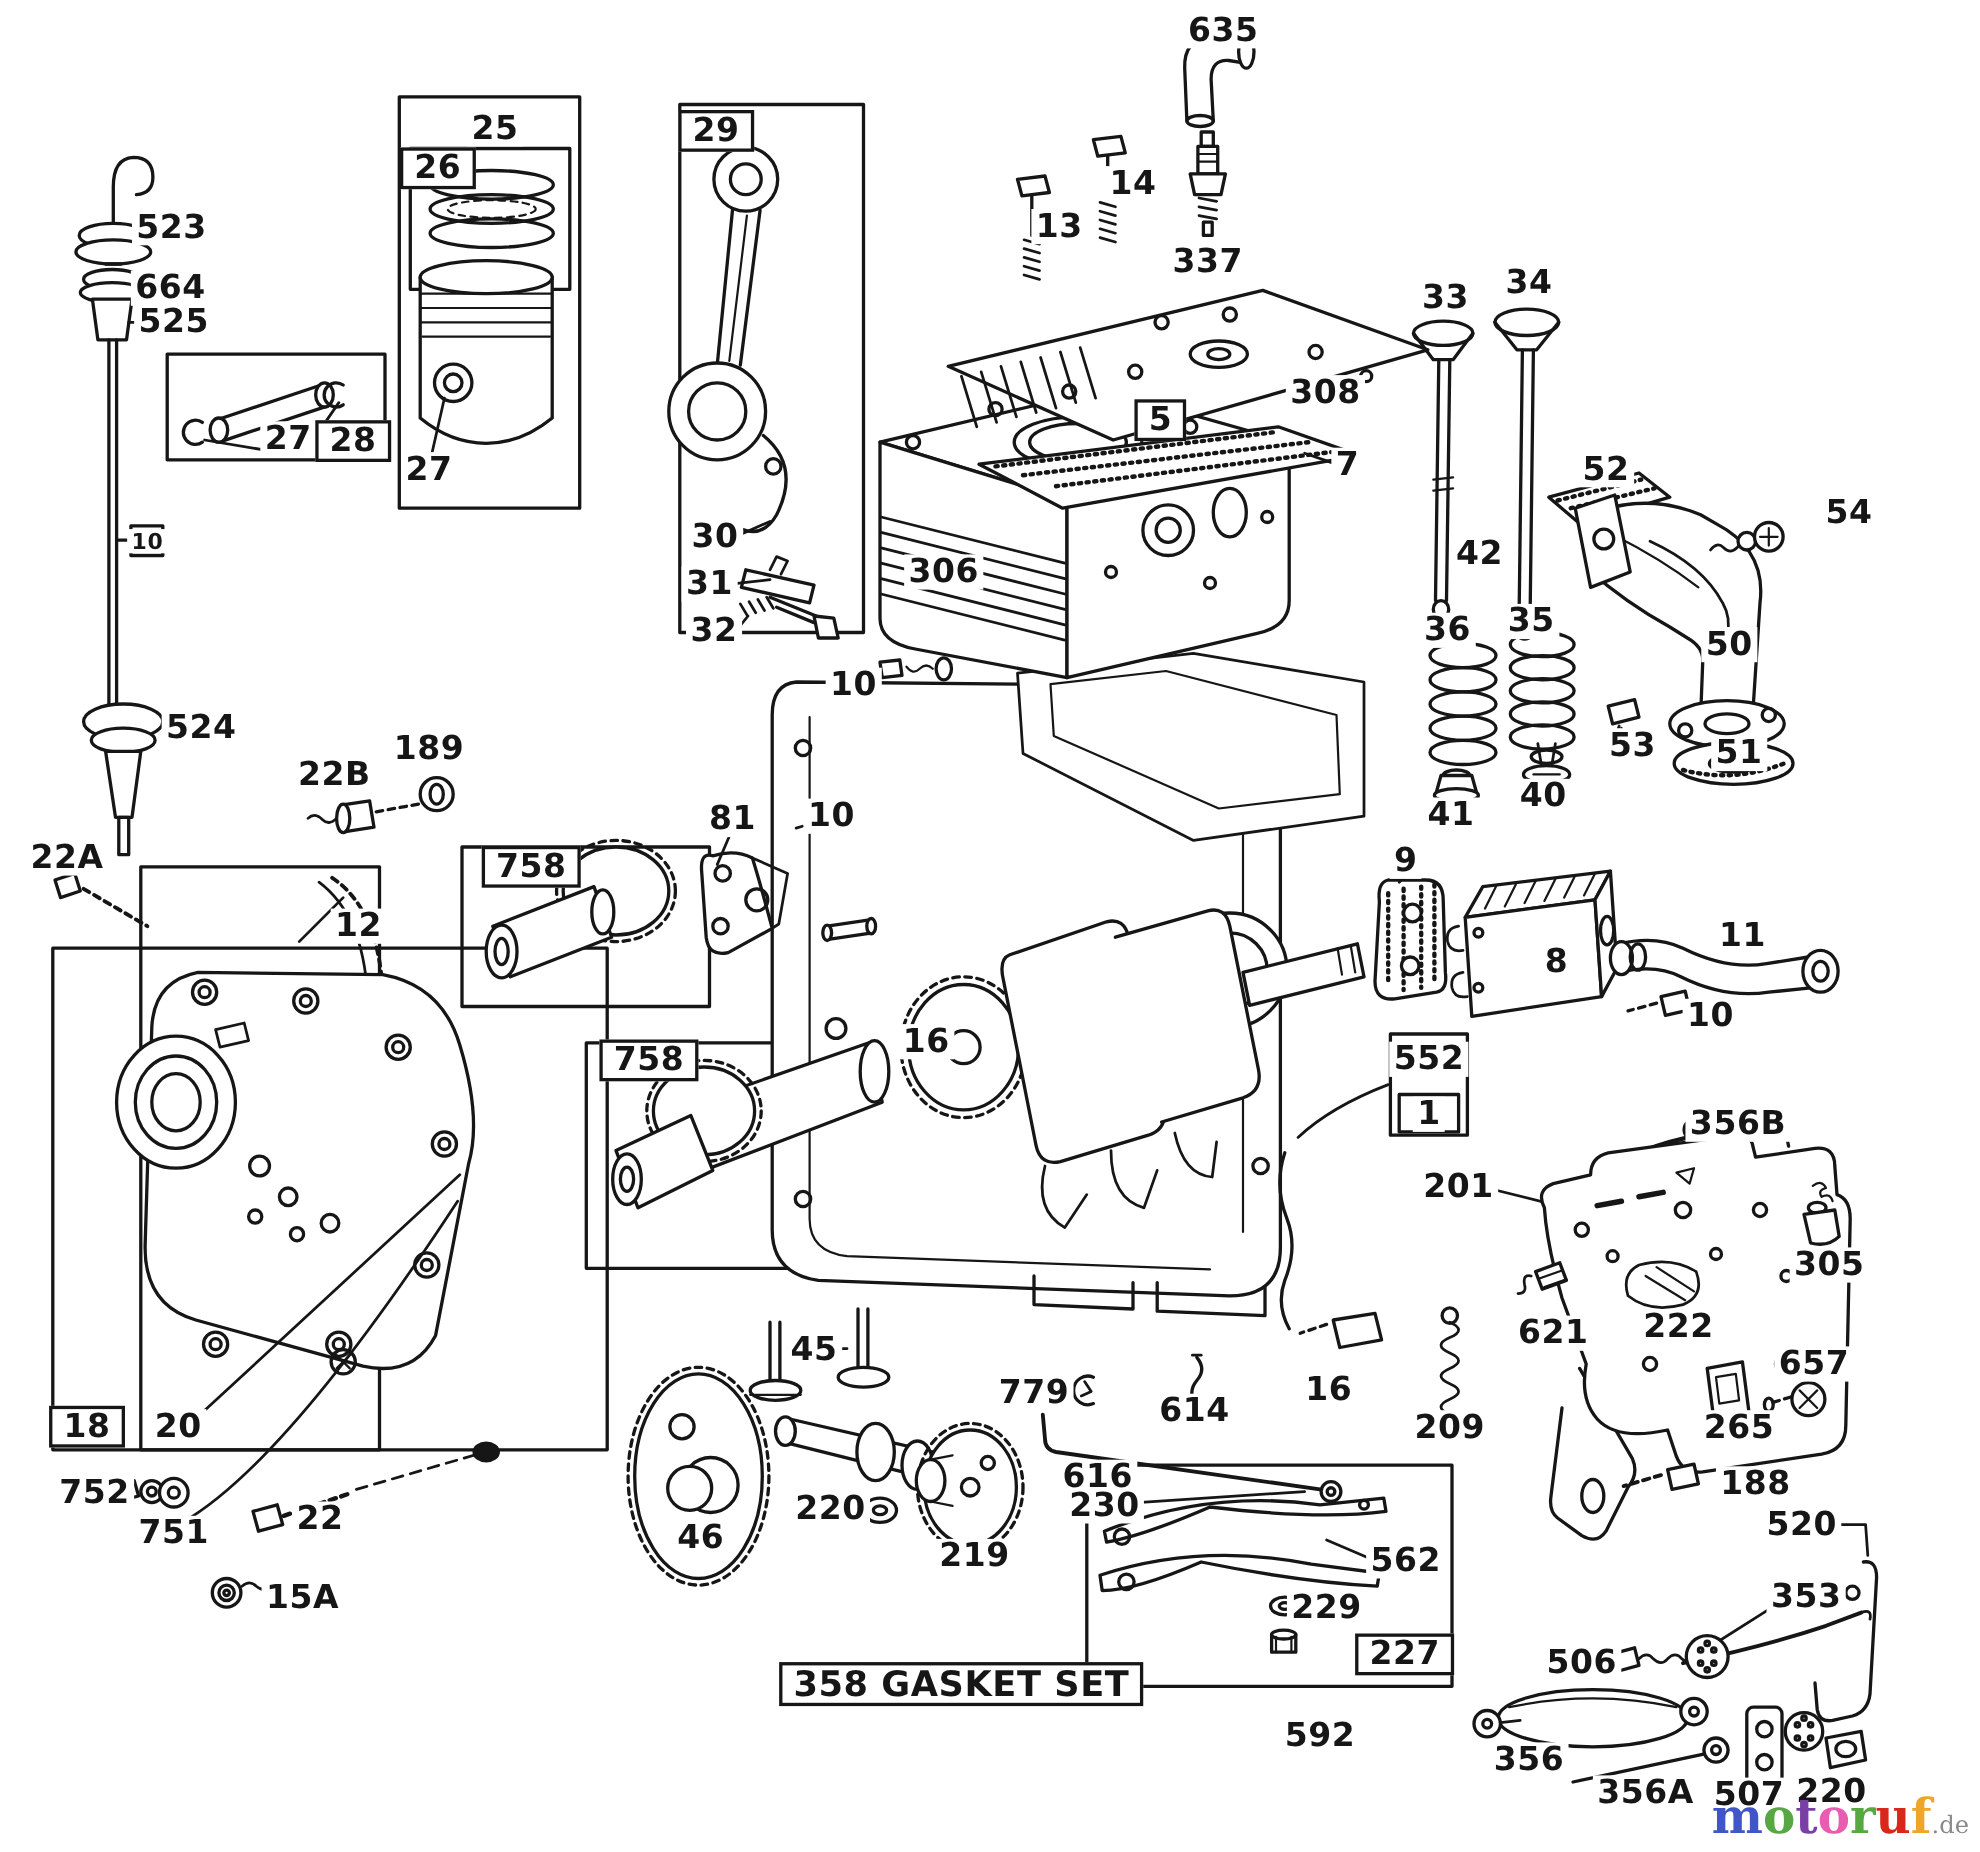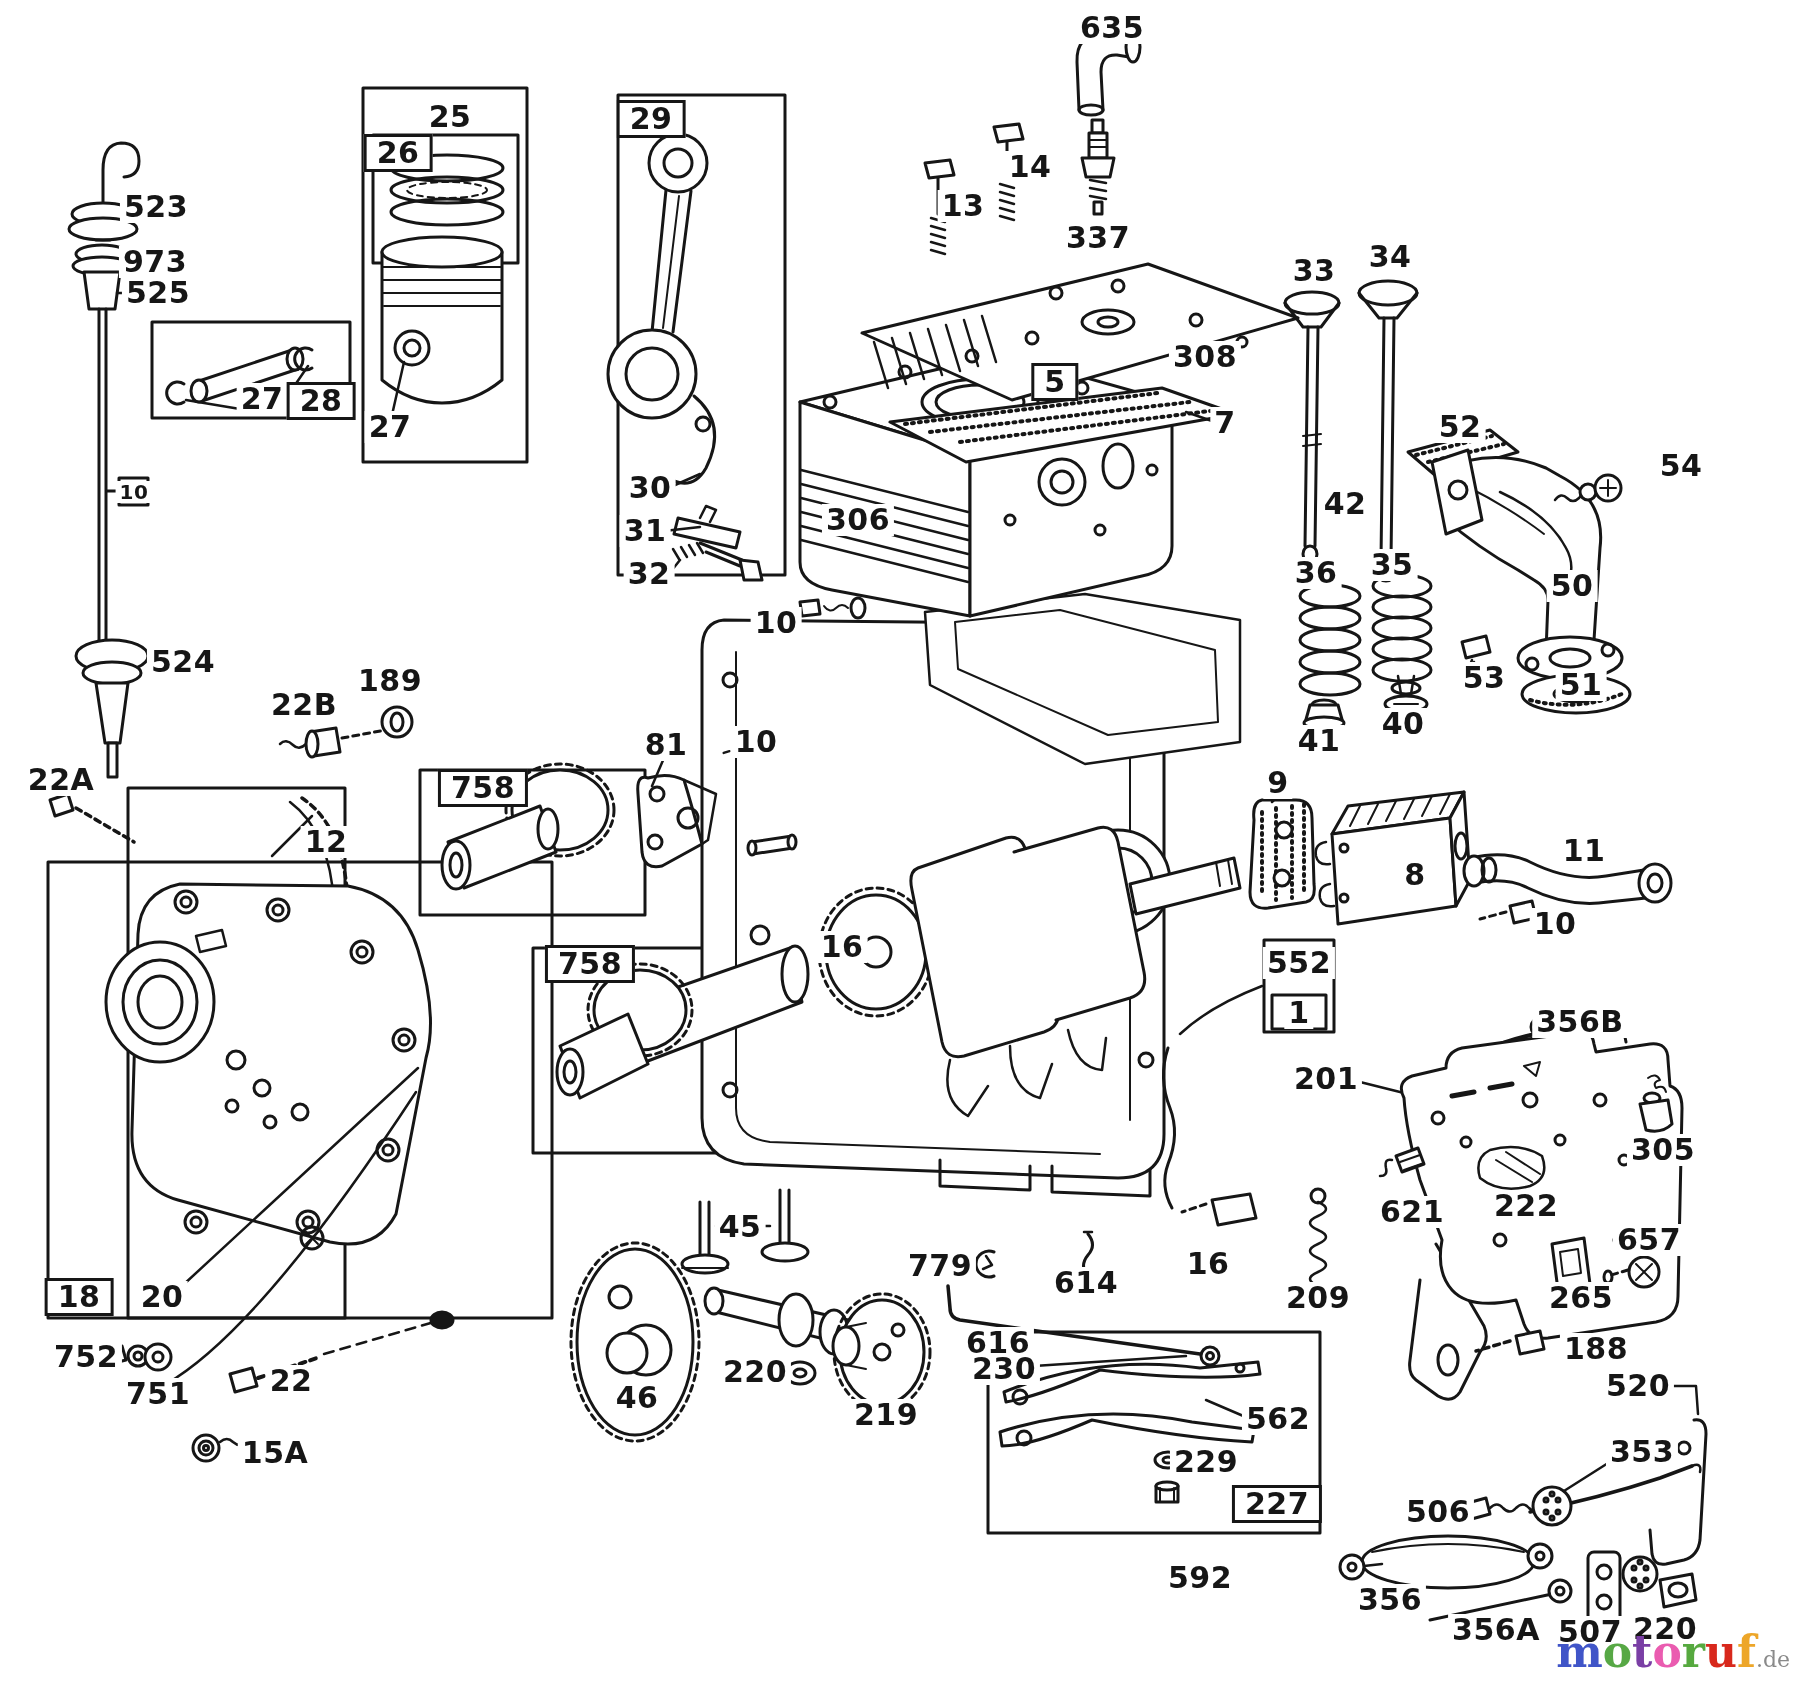--- a/index.html
+++ b/index.html
@@ -475,21 +475,21 @@
       <ellipse cx="1168" cy="1460" rx="5" ry="3"></ellipse>
       <rect x="1156" y="1486" width="22" height="16" fill="#fff"></rect>
       <ellipse cx="1167" cy="1486" rx="11" ry="4" fill="#fff"></ellipse>
       <path d="M1160,1502 l0,-14 M1174,1502 l0,-14" stroke-width="2"></path>
       <path d="M1262,986 Q1210,1006 1180,1034" stroke-width="2.5"></path>
     </g>
   </svg>
 
   <div id="labels">
       <div class="plabel" style="left: 156px; top: 207px;">523</div>
-      <div class="plabel" style="left: 155px; top: 262px;">973</div>
+      <div class="plabel" style="left: 155px; top: 262px;">664</div>
       <div class="plabel" style="left: 158px; top: 293px;">525</div>
       <div class="plabel" style="left: 134px; top: 492px; font-size: 20px;">10</div>
       <div class="plabel" style="left: 183px; top: 662px;">524</div>
       <div class="plabel" style="left: 61px; top: 780px;">22A</div>
       <div class="plabel" style="left: 262px; top: 399px;">27</div>
       <div class="plabel boxed" style="left: 321px; top: 401px;">28</div>
       <div class="plabel" style="left: 450px; top: 117px;">25</div>
       <div class="plabel boxed" style="left: 398px; top: 153px;">26</div>
       <div class="plabel" style="left: 390px; top: 427px;">27</div>
       <div class="plabel boxed" style="left: 651px; top: 119px;">29</div>
@@ -559,17 +559,18 @@
       <div class="plabel" style="left: 1642px; top: 1452px;">353</div>
       <div class="plabel" style="left: 1278px; top: 1419px;">562</div>
       <div class="plabel" style="left: 1206px; top: 1462px;">229</div>
       <div class="plabel" style="left: 1200px; top: 1578px;">592</div>
       <div class="plabel boxed" style="left: 1277px; top: 1504px;">227</div>
       <div class="plabel" style="left: 1438px; top: 1512px;">506</div>
       <div class="plabel" style="left: 1390px; top: 1600px;">356</div>
       <div class="plabel" style="left: 1496px; top: 1630px;">356A</div>
       <div class="plabel" style="left: 1590px; top: 1632px;">507</div>
       <div class="plabel" style="left: 1665px; top: 1629px;">220</div>
+      <div class="plabel boxed" style="left: 874px; top: 1531px; font-size: 32px;">358 GASKET SET</div>
     </div>
 
   <div id="logo"><span id="logo-letters"><span style="color: rgb(64, 85, 200);">m</span><span style="color: rgb(87, 168, 69);">o</span><span style="color: rgb(122, 63, 165);">t</span><span style="color: rgb(234, 92, 176);">o</span><span style="color: rgb(86, 169, 63);">r</span><span style="color: rgb(216, 40, 28);">u</span><span style="color: rgb(237, 166, 41);">f</span></span><span class="suffix" style="color: rgb(138, 138, 138);">.de</span></div>
 
 </div>
 
 </body></html>

